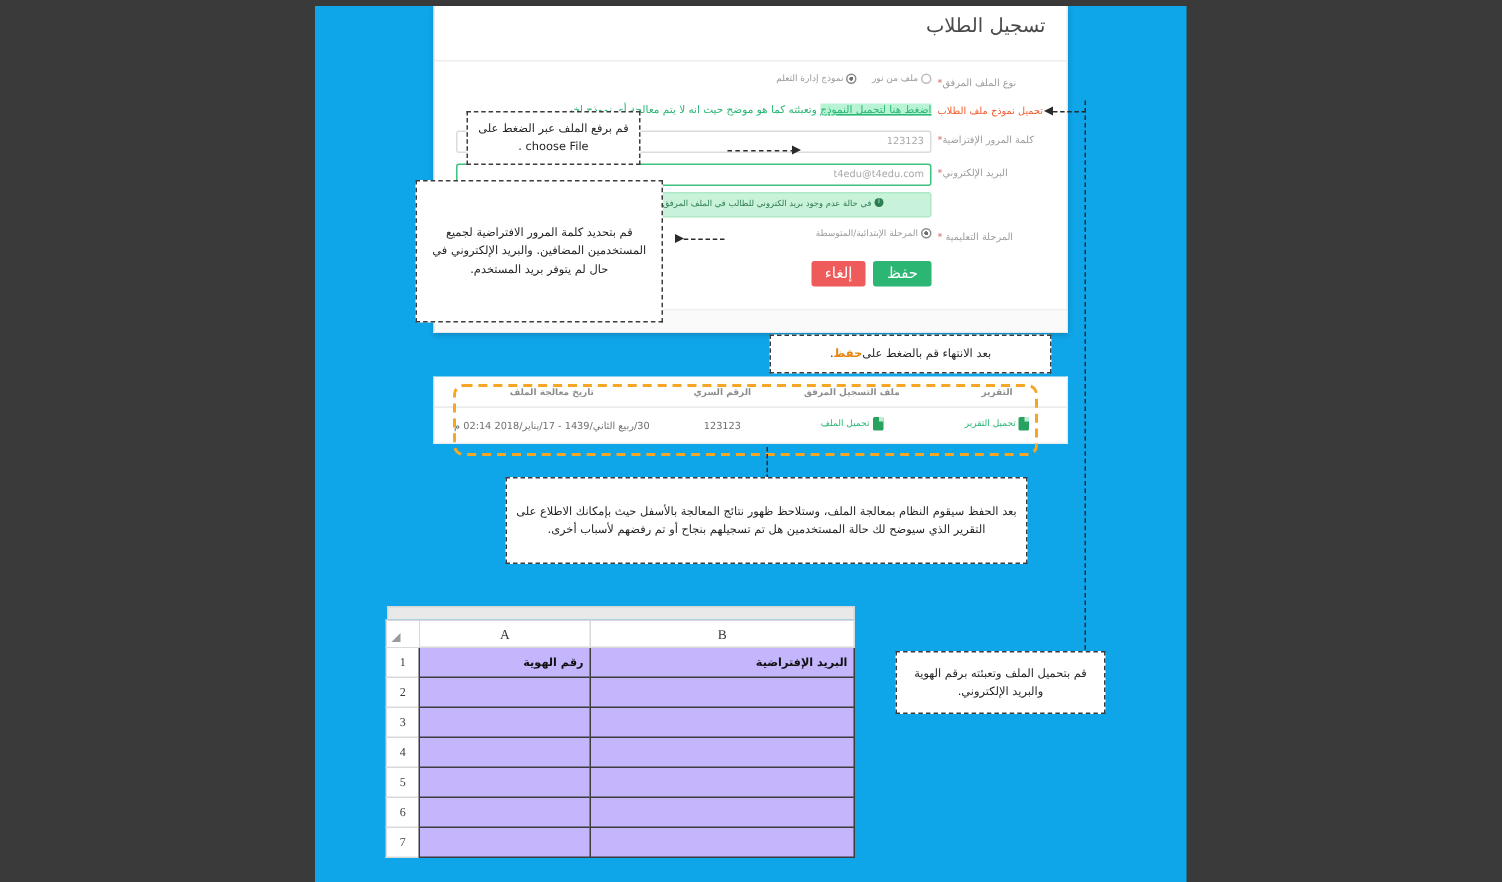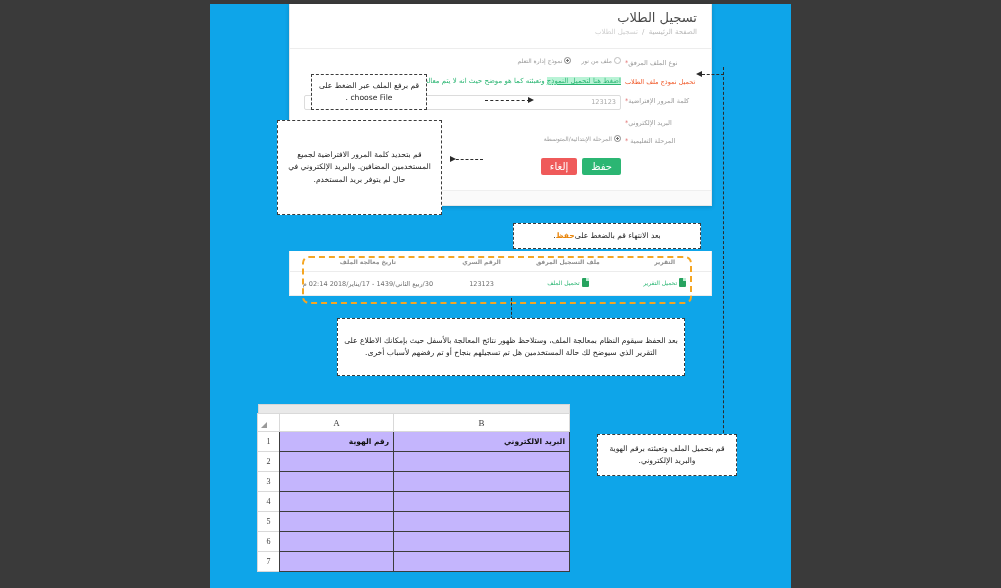--- a/index.html
+++ b/index.html
@@ -142,25 +142,20 @@
   }
 </style>
 </head>
 <body>
 
 <div class="page">
 
   <div class="card">
     <div class="card-head">
       <div class="page-title">تسجيل الطلاب</div>
-      <div class="breadcrumb">
-        <span>الصفحة الرئيسية</span>
-        <span class="sep">/</span>
-        <span class="cur">تسجيل الطلاب</span>
-      </div>
     </div>
     <div class="divider"></div>
 
     <div class="form">
 
       <div class="row">
         <div class="lbl">
           <span>نوع الملف المرفق</span><span class="star">*</span>
         </div>
         <div class="fld">
@@ -192,20 +187,26 @@
           <span>كلمة المرور الإفتراضية</span><span class="star">*</span>
         </div>
         <div class="fld">
           <div class="inp" placeholder="123123">123123</div>
         </div>
       </div>
 
       <div class="row">
         <div class="lbl">
           <span>البريد الإلكتروني</span><span class="star">*</span>
+        </div>
+        <div class="fld">
+          <div class="inp focus" placeholder="t4edu@t4edu.com">t4edu@t4edu.com</div>
+          <div class="alert">
+            <span class="i">i</span><span>في حالة عدم وجود بريد الكتروني للطالب في الملف المرفق او في نظام نور سوف يتم استخدام هذا البريد</span>
+          </div>
         </div>
       </div>
 
       <div class="row">
         <div class="lbl">
           <span>المرحلة التعليمية</span> <span class="star">*</span>
         </div>
         <div class="fld">
           <div class="radios" style="justify-content:flex-start;">
             <label class="radio">
@@ -303,21 +304,21 @@
     </colgroup>
     <thead>
       <tr>
         <th class="colhdr">B</th>
         <th class="colhdr">A</th>
         <th class="corner"></th>
       </tr>
     </thead>
     <tbody>
       <tr>
-        <td class="cell">البريد الالكتروني</td>
+        <td class="cell">البريد الإفتراضية</td>
         <td class="cell">رقم الهوية</td>
         <td class="rowhdr">1</td>
       </tr>
       <tr>
         <td class="cell"></td>
         <td class="cell"></td>
         <td class="rowhdr">2</td>
       </tr>
       <tr>
         <td class="cell"></td>

